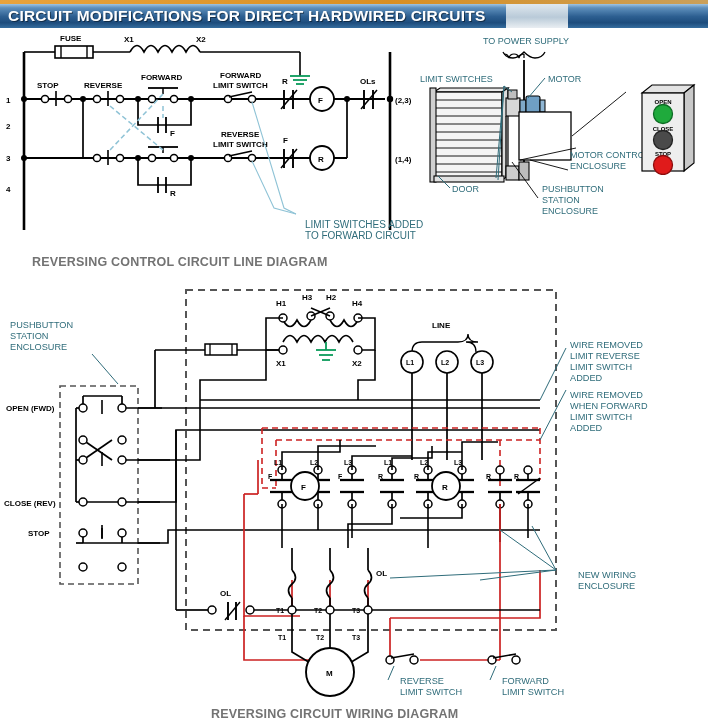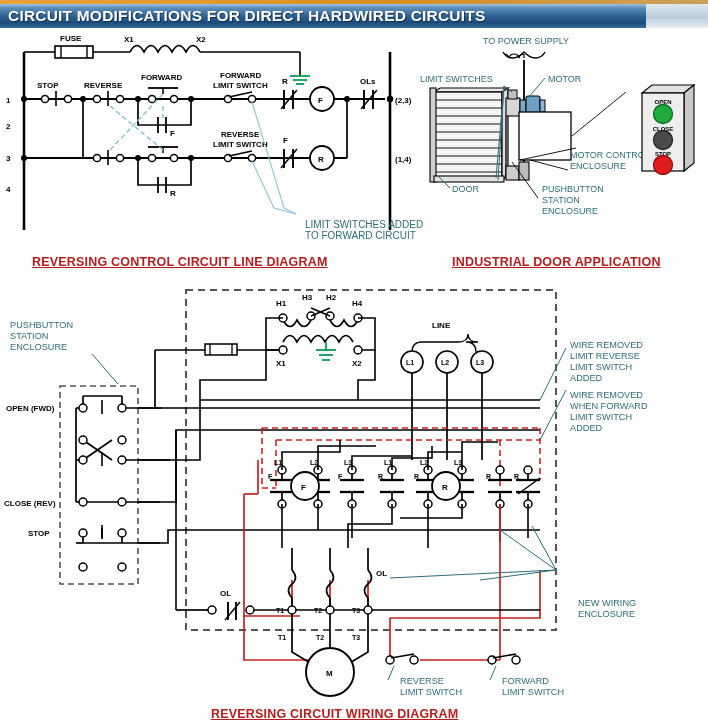--- a/index.html
+++ b/index.html
@@ -5,21 +5,21 @@
   html,body{margin:0;padding:0;background:#ffffff;}
   body{
     width:708px;height:724px;position:relative;overflow:hidden;
     font-family:"Liberation Sans", sans-serif;
     color:#000;
   }
   .root{position:absolute;inset:0;}
 
   
   #title-bar{
-    position:absolute;left:0;top:0;width:708px;height:30px;
+    position:absolute;left:0;top:0;width:568px;height:30px;
   }
   #title-bar .orange-strip{
     position:absolute;left:0;top:0;width:708px;height:4px;
     background:linear-gradient(to right,#e8a33d,#d98f22 55%,#caa05a);
   }
   #title-bar .blue-band{
     position:absolute;left:0;top:4px;width:708px;height:24px;
     background:linear-gradient(to bottom,#9fc4e2 0%,#5e8fbc 16%,#2d5f91 52%,#1d4c7c 78%,#356d9e 100%);
   }
   #title-bar .band-tail{
@@ -31,22 +31,22 @@
     font-size:15.5px;font-weight:bold;letter-spacing:.2px;
     color:#ffffff;text-shadow:1px 1px 0 rgba(0,0,0,.45);
     white-space:nowrap;
   }
 
   
   svg{display:block;}
   text{font-family:"Liberation Sans", sans-serif;}
 
   .cap{
-    position:absolute;font-weight:bold;color:#b91c1c;
-    font-size:12.5px;letter-spacing:.2px;white-space:nowrap;text-decoration:underline;
+    position:absolute;font-weight:bold;color:#737373;
+    font-size:12.5px;letter-spacing:.2px;white-space:nowrap;
   }
   .lbl{font-size:8px;fill:#000;font-weight:bold;}
   .lblsm{font-size:7px;fill:#000;font-weight:bold;}
   .annot2{font-size:9px;fill:#2f6c7a;}
 </style>
 </head>
 <body>
 
 <div class="root">
 
@@ -262,21 +262,20 @@
       <rect x="4" y="10" width="42" height="78" fill="#eeeeee" stroke="#000" stroke-width="1.2"></rect>
       <text x="25" y="21" text-anchor="middle" style="font-size:6px;font-weight:bold;fill:#000;">OPEN</text>
       <circle cx="25" cy="31" r="9.5" fill="#1faa3c" stroke="#0d6b24" stroke-width="1.3"></circle>
       <text x="25" y="48" text-anchor="middle" style="font-size:6px;font-weight:bold;fill:#000;">CLOSE</text>
       <circle cx="25" cy="57" r="9.5" fill="#4a4a4a" stroke="#222" stroke-width="1.3"></circle>
       <text x="25" y="73" text-anchor="middle" style="font-size:6px;font-weight:bold;fill:#000;">STOP</text>
       <circle cx="25" cy="82" r="9.5" fill="#e01b1b" stroke="#8c0d0d" stroke-width="1.3"></circle>
     </svg>
   </div>
 
-  <div class="cap" style="left:452px;top:255px;">INDUSTRIAL DOOR APPLICATION</div>
 
   <svg style="position:absolute;left:0;top:280px;" width="708" height="424" viewBox="0 0 708 424">
 
     <rect x="186" y="10" width="370" height="340" fill="none" stroke="#555" stroke-width="2" stroke-dasharray="7,5"></rect>
 
     <rect x="60" y="106" width="78" height="198" fill="none" stroke="#555" stroke-width="1.6" stroke-dasharray="6,4"></rect>
 
     <g stroke="#000" stroke-width="1.7" fill="none">
       <path d="M83,116 L122,116"></path>
       <path d="M83,116 L83,128"></path>
@@ -592,21 +591,21 @@
     <div>ADDED</div>
   </div>
 
   <div style="position:absolute;left:570px;top:390px;font-size:9.2px;color:#2f6c7a;line-height:11px;">
     <div>WIRE REMOVED</div>
     <div>WHEN FORWARD</div>
     <div>LIMIT SWITCH</div>
     <div>ADDED</div>
   </div>
 
-  <div style="position:absolute;left:578px;top:570px;font-size:9.2px;color:#2f6c7a;line-height:11px;margin-top:28px;">
+  <div style="position:absolute;left:578px;top:570px;font-size:9.2px;color:#2f6c7a;line-height:11px;">
     <div>NEW WIRING</div>
     <div>ENCLOSURE</div>
   </div>
 
   <div style="position:absolute;left:400px;top:676px;font-size:9.2px;color:#2f6c7a;line-height:11px;">
     <div>REVERSE</div>
     <div>LIMIT SWITCH</div>
   </div>
 
   <div style="position:absolute;left:502px;top:676px;font-size:9.2px;color:#2f6c7a;line-height:11px;">

